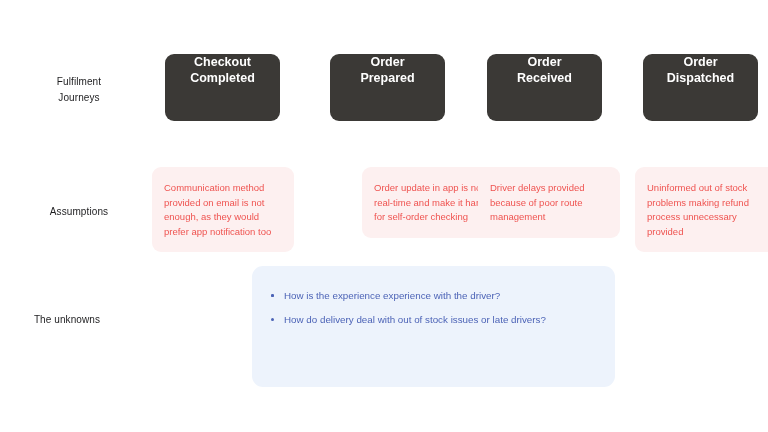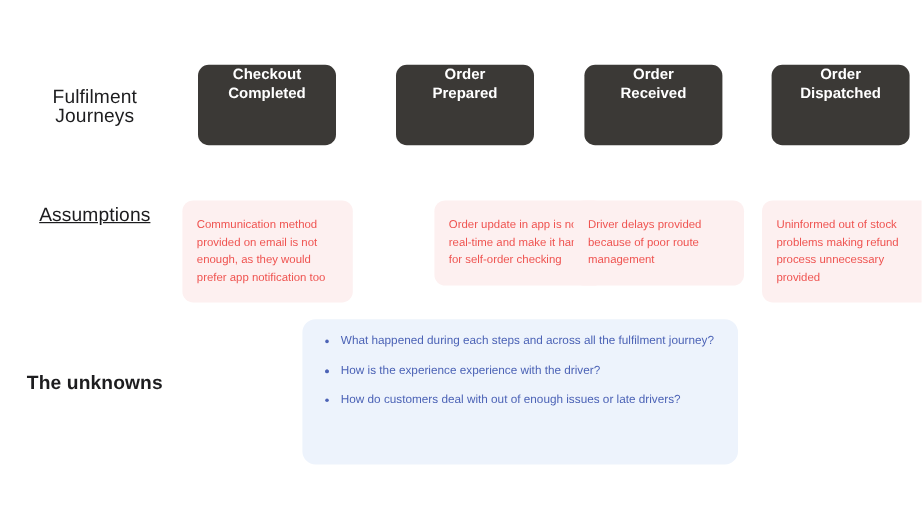--- a/index.html
+++ b/index.html
@@ -20,42 +20,40 @@
     position: absolute;
     inset: 0;
     width: 768px;
     height: 432px;
   }
 
   
   .row-label {
     position: absolute;
     color: #1d1d1f;
-    font-size: 16px;
+    font-size: 10px;
     line-height: 16px;
     text-align: center;
     white-space: pre-line;
     letter-spacing: 0.1px;
   }
   #label-journeys {
     left: 14px;
     top: 74px;
     width: 130px;
   }
   #label-assumptions {
     left: 14px;
-    top: 172px;
+    top: 204px;
     width: 130px;
-    text-decoration: underline;
   }
   #label-unknowns {
-    left: 14px;
+    left: 2px;
     top: 312px;
     width: 130px;
-    font-weight: bold;
   }
 
   
   .stage-card {
     position: absolute;
     top: 54px;
     width: 115px;
     height: 67px;
     background: #3b3936;
     border-radius: 9px;
@@ -174,29 +172,25 @@
     <span class="assumption-text">Driver delays provided because of poor route management</span>
   </div>
   <div class="assumption-card assume-3">
     <span class="assumption-text">Uninformed out of stock problems making refund process unnecessary provided</span>
   </div>
 
   <div id="unknowns-panel">
     <ul id="unknowns-list">
       <li class="unknown-item">
         <span class="unknown-bullet"></span>
-        <span>What happened during each steps and across all the fulfilment journey?</span>
-      </li>
-      <li class="unknown-item">
-        <span class="unknown-bullet"></span>
       </li>
       <li class="unknown-item">
         <span class="unknown-bullet"></span>
         <span>How is the experience experience with the driver?</span>
       </li>
       <li class="unknown-item">
         <span class="unknown-bullet"></span>
-        <span>How do customers deal with out of enough issues or late drivers?</span>
+        <span>How do delivery deal with out of stock issues or late drivers?</span>
       </li>
     </ul>
   </div>
 
 </div>
 
 </body></html>

